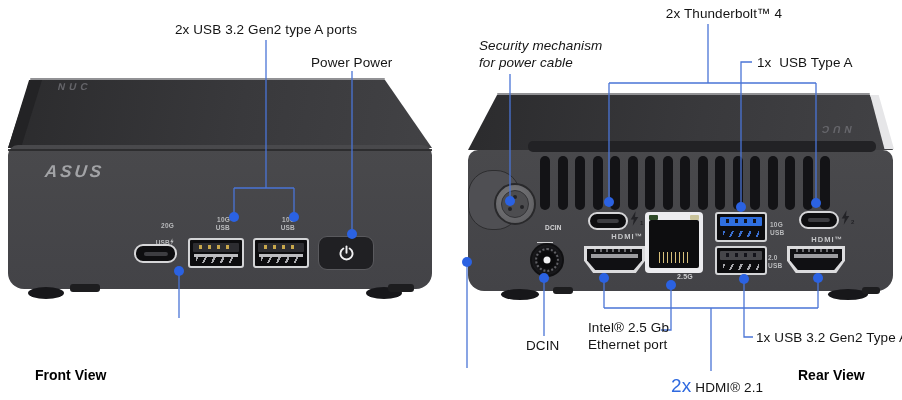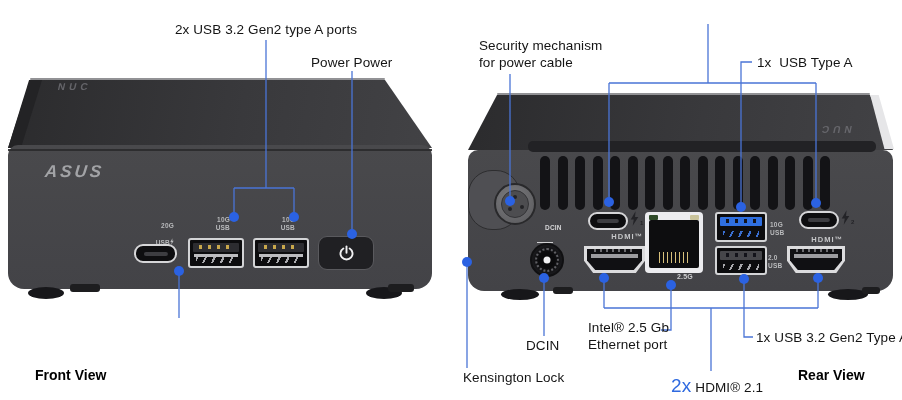--- a/index.html
+++ b/index.html
@@ -303,27 +303,27 @@
     <path d="M604 282 V308 M818 282 V308 M604 308 H818 M711 308 V371 M744 283 V337 H753"></path>
     <circle cx="604" cy="278" r="5"></circle>
     <circle cx="744" cy="279" r="5"></circle>
     <circle cx="818" cy="278" r="5"></circle>
   </svg>
 
   <div class="callout center" style="left:266px;top:22px;">2x USB 3.2 Gen2 type A ports</div>
   <div class="callout" style="left:311px;top:55px;">Power Power</div>
   <div class="caption" style="left:35px;top:367px;">Front View</div>
 
-  <div class="callout" style="left:479px;top:38px;">Security mechanism
+  <div class="callout" style="left:479px;top:38px;font-style:italic;">Security mechanism
 for power cable</div>
+  <div class="callout center" style="left:724px;top:6px;">2x Thunderbolt™ 4</div>
   <div class="callout" style="left:757px;top:55px;">1x  USB Type A</div>
   <div class="callout" style="left:526px;top:338px;">DCIN</div>
   <div class="callout" style="left:588px;top:320px;">Intel® 2.5 Gb
 Ethernet port</div>
-  <div class="callout" style="left:463px;top:370px;">Kensington Lock</div>
   <div class="callout hdmi-combo" style="left:671px;top:378px;">
     <span class="hdmi-qty">2x</span>
     <span>HDMI® 2.1</span>
   </div>
   <div class="callout" style="left:756px;top:330px;">1x USB 3.2 Gen2 Type A</div>
   <div class="caption" style="left:798px;top:367px;">Rear View</div>
 
 </div>
 
 </body></html>

